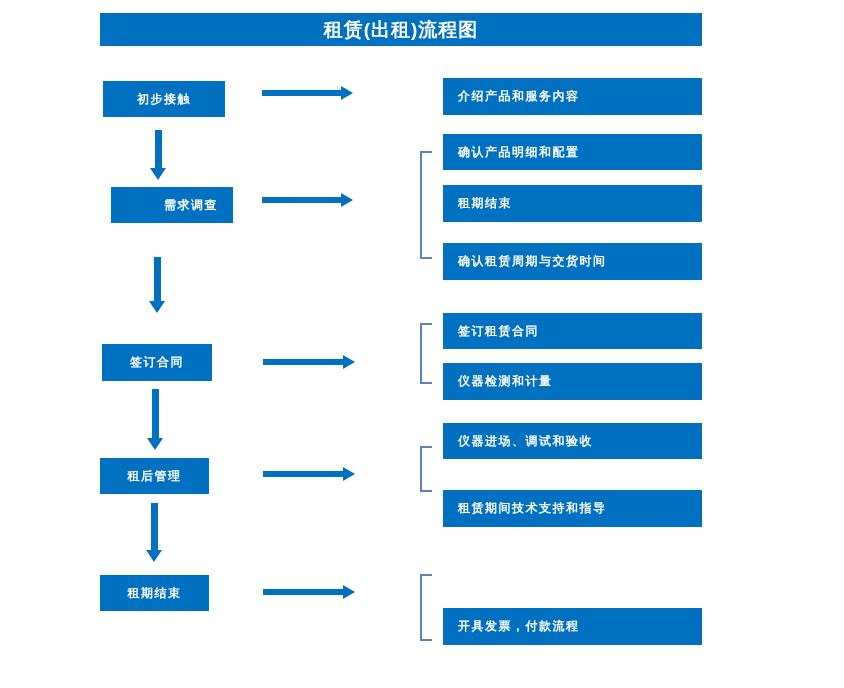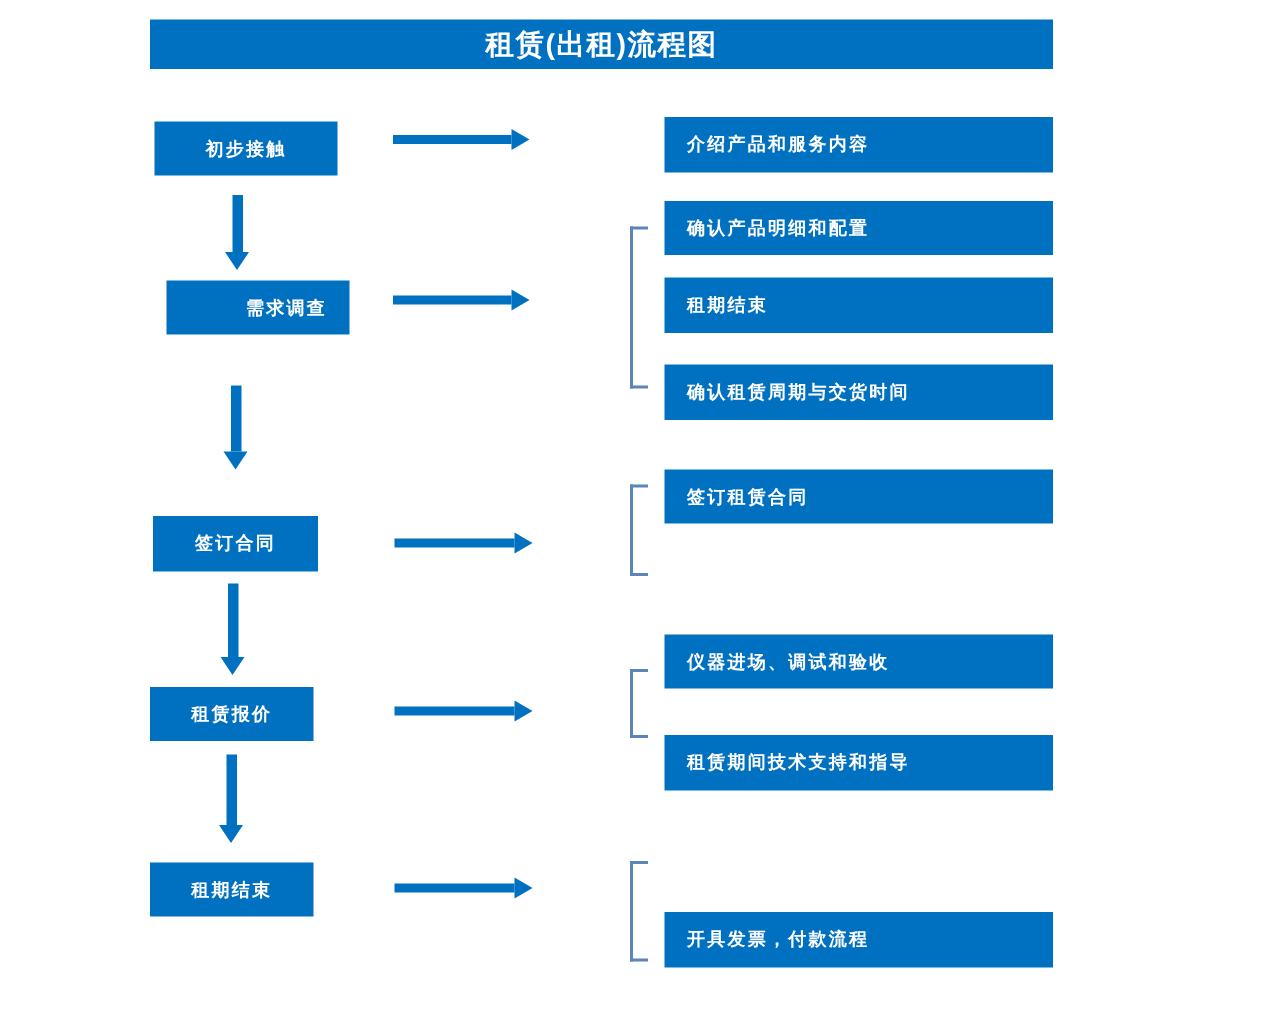--- a/index.html
+++ b/index.html
@@ -129,21 +129,21 @@
 
 <div class="canvas">
 
   <div class="title-banner">
     <span>租赁(出租)流程图</span>
   </div>
 
   <div class="box step l1">初步接触</div>
   <div class="box step l2">需求调查</div>
   <div class="box step l3">签订合同</div>
-  <div class="box step l4">租赁报价</div>
+  <div class="box step l4">租后管理</div>
   <div class="box step l5">租期结束</div>
 
   <div class="varrow v1"></div>
   <div class="varrow v2"></div>
   <div class="varrow v3"></div>
   <div class="varrow v4"></div>
 
   <div class="harrow h1"></div>
   <div class="harrow h2"></div>
   <div class="harrow h3"></div>
@@ -153,17 +153,18 @@
   <div class="bracket b1"></div>
   <div class="bracket b2"></div>
   <div class="bracket b3"></div>
   <div class="bracket b4"></div>
 
   <div class="box detail r2">确认产品明细和配置</div>
   <div class="box detail r1">介绍产品和服务内容</div>
   <div class="box detail r3">租期结束</div>
   <div class="box detail r4">确认租赁周期与交货时间</div>
   <div class="box detail r5">签订租赁合同</div>
+  <div class="box detail r6">仪器检测和计量</div>
   <div class="box detail r7">仪器进场、调试和验收</div>
   <div class="box detail r8">租赁期间技术支持和指导</div>
   <div class="box detail r10">开具发票，付款流程</div>
 
 </div>
 
 </body></html>

